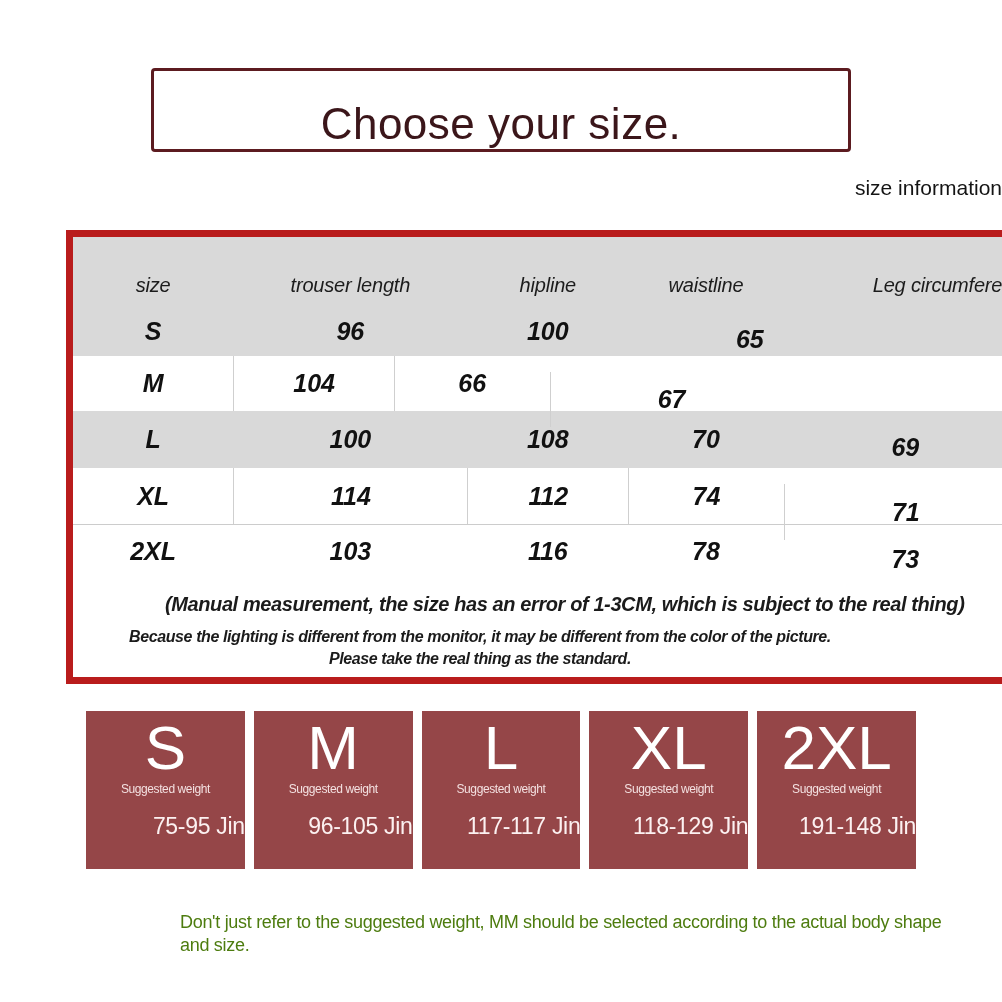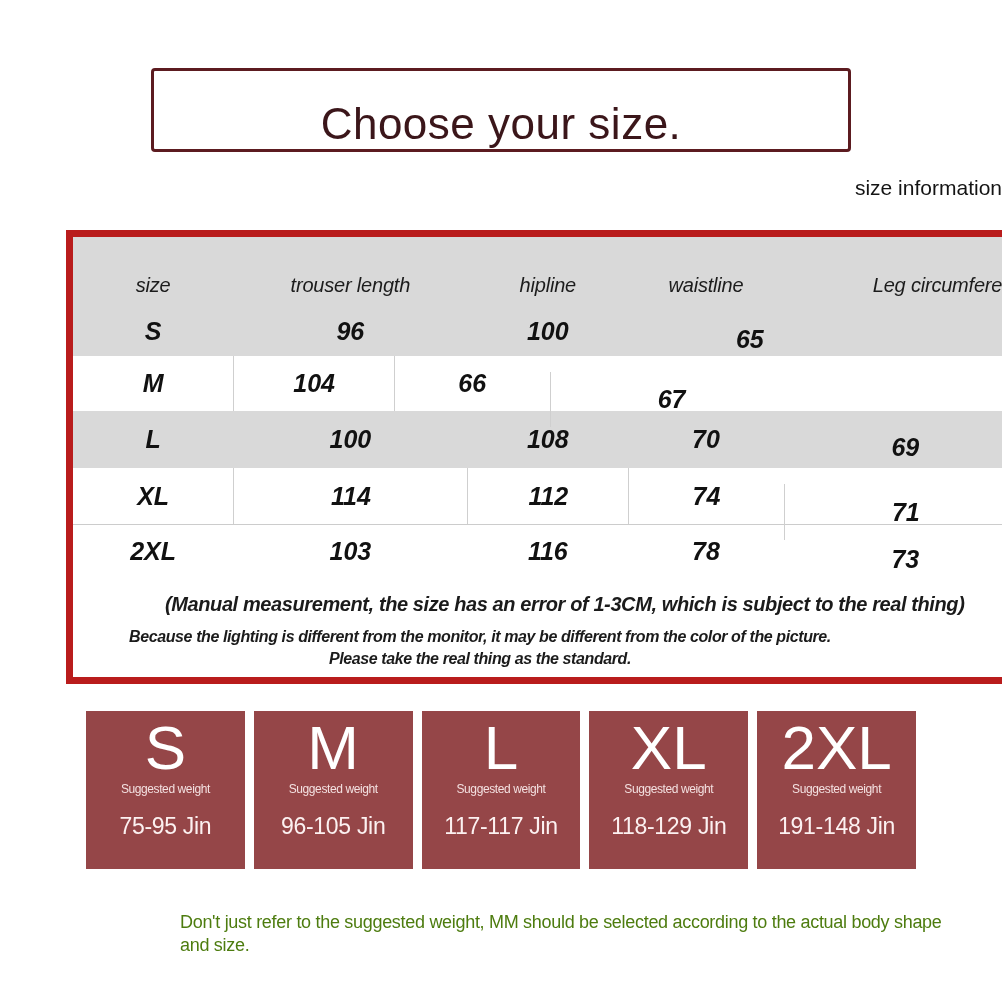--- a/index.html
+++ b/index.html
@@ -148,20 +148,21 @@
     letter-spacing: -0.4px;
     color: #f4e1e1;
     margin-top: 1px;
     white-space: nowrap;
   }
   .box-range {
     font-size: 23px;
     letter-spacing: -0.3px;
     color: #fcf1f1;
     margin-top: 17px;
+    text-align: right;
   }
 
   
   .bottom-note {
     width: 780px;
     margin: 42px 0 0 180px;
     font-size: 18px;
     letter-spacing: -0.3px;
     line-height: 1.3;
     color: #4d7c0f;

